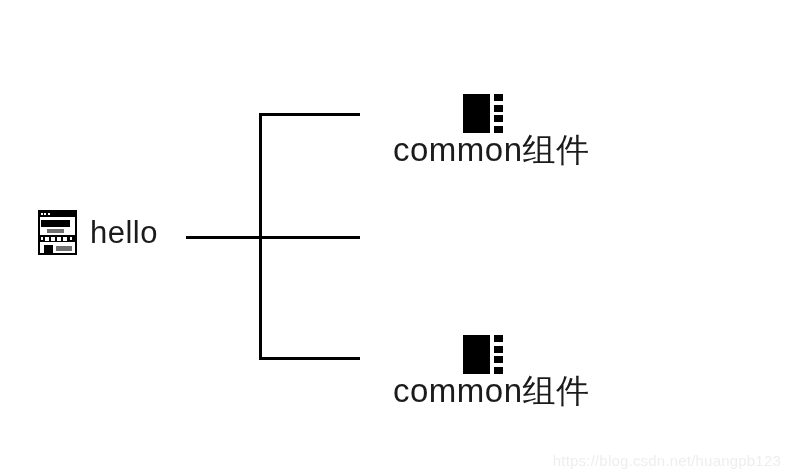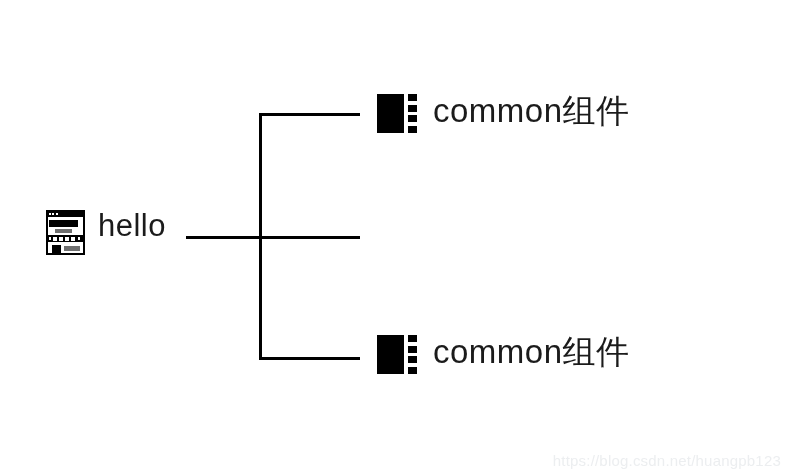--- a/index.html
+++ b/index.html
@@ -28,23 +28,24 @@
 
   #root-line      { left: 186px; top: 236px; width: 76px; }
   #trunk          { left: 259px; top: 113px; height: 247px; }
   #branch-top     { left: 259px; top: 113px; width: 101px; }
   #branch-middle  { left: 259px; top: 236px; width: 101px; }
   #branch-bottom  { left: 259px; top: 357px; width: 101px; }
 
   
   #root-node {
     position: absolute;
-    left: 46px;
+    left: 38px;
     top: 210px;
     display: flex;
+    align-items: center;
   }
   #root-node .root-label {
     margin-left: 13px;
     font-family: "Liberation Sans", sans-serif;
     font-size: 31px;
     font-weight: 300;
     color: #1b1b1b;
     letter-spacing: 0.5px;
     line-height: 1;
     white-space: nowrap;
@@ -130,21 +131,22 @@
     position: absolute;
     left: 18px; top: 36px;
     width: 16px; height: 5px;
     background: #6f6f6f;
   }
 
   
   .child-node {
     position: absolute;
     display: flex;
-    align-items: flex-start;
+    align-items: center;
+    flex-direction: column;
   }
   #child-0 { left: 377px; top: 94px; }
   #child-1 { left: 377px; top: 215px; }
   #child-2 { left: 377px; top: 335px; }
 
   .child-node .child-label {
     margin-left: 16px;
     font-family: "Liberation Sans", sans-serif;
     font-size: 33px;
     font-weight: 300;

